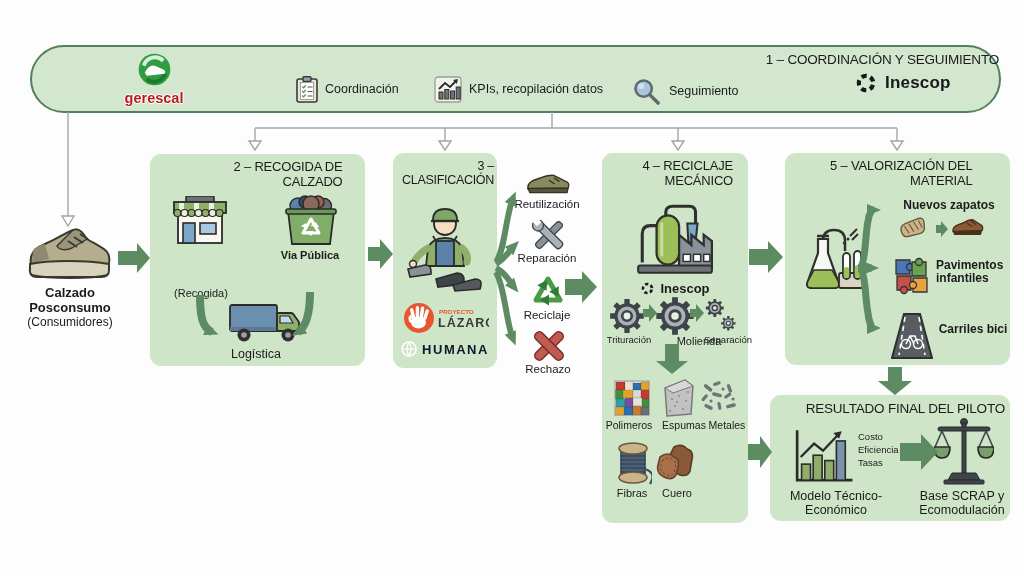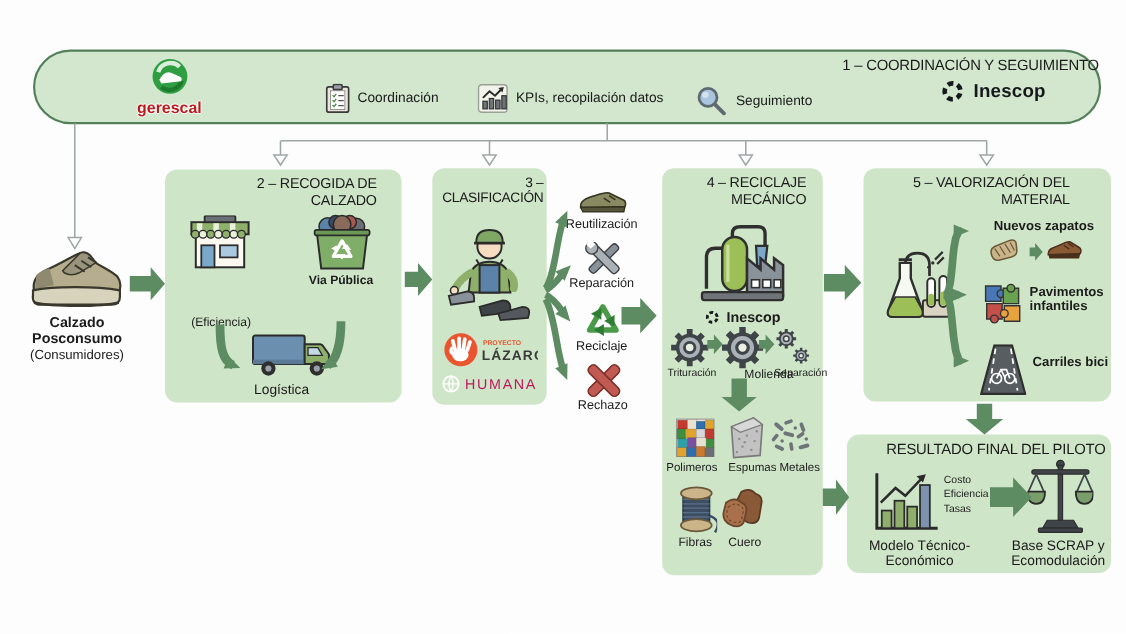--- a/index.html
+++ b/index.html
@@ -14,21 +14,21 @@
                font-weight:normal;font-size:13px;line-height:1.12;letter-spacing:-.2px;}
   
   .lbl{position:absolute;text-align:center;font-size:11px;line-height:1.12;}
   .lbl-b{font-weight:bold;}
   .banner-item{position:absolute;display:flex;align-items:center;gap:7px;height:28px;}
   .banner-item .txt{font-size:12.5px;white-space:nowrap;}
   .gerescal-txt{font-size:14.5px;font-weight:bold;color:#b91c1c;
                 text-shadow:0 1px 0 #fff,0 -1px 0 #fff,1px 0 0 #fff,-1px 0 0 #fff;}
   .inescop-txt{font-size:17px;font-weight:bold;color:#15181c;letter-spacing:.2px;}
   .humana-row{display:flex;align-items:center;gap:5px;justify-content:center;}
-  .humana-txt{color:#be185d;font-weight:normal;font-size:13px;letter-spacing:1.5px;}
+  .humana-txt{color:#0f172a;font-weight:bold;font-size:13px;letter-spacing:1.5px;}
   .tiny{font-size:9.5px;line-height:1.35;text-align:left;}
   .overlay{position:absolute;left:0;top:0;z-index:10;pointer-events:none;}
   .z2{z-index:2;}
 </style>
 </head>
 <body>
 
 <div id="canvas">
 
   <svg class="overlay" width="1024" height="576" viewBox="0 0 1024 576">
@@ -183,21 +183,21 @@
       <g fill="none" stroke="#ffffff" stroke-width="3" stroke-linejoin="round">
         <path d="M28,25 L36,39 H20 Z"></path>
       </g>
       <g fill="#ffffff">
         <polygon points="32,28 37,32 28,33" transform="rotate(15 32 30)"></polygon>
         <polygon points="28,42 23,37 31,37"></polygon>
         <polygon points="23,29 24,35 18,32"></polygon>
       </g>
     </svg>
 
-    <div class="lbl" style="left:0px;top:133px;width:102px">(Eficiencia)</div>
+    <div class="lbl" style="left:0px;top:133px;width:102px">(Recogida)</div>
     <div class="lbl lbl-b" style="left:106px;top:95px;width:108px">Via Pública</div>
 
     <svg class="abs" style="left:78px;top:146px" width="78" height="46" viewBox="0 0 78 46">
       <rect x="2" y="5" width="47" height="26" rx="2" fill="#6b8fae" stroke="#2b2b2b" stroke-width="1.8"></rect>
       <rect x="2" y="27" width="47" height="4" fill="#5b7a96"></rect>
       <path d="M49,13 H63 Q65,13 66,15 L71,22 V31 H49 Z" fill="#8fb06a" stroke="#2b2b2b" stroke-width="1.8"></path>
       <path d="M52,16 H61 L65,23 H52 Z" fill="#c3d9e8" stroke="#2b2b2b" stroke-width="1.2"></path>
       <circle cx="16" cy="35" r="6.5" fill="#2f2f2f"></circle>
         <circle cx="16" cy="35" r="2.8" fill="#9aa0a6"></circle>
       <circle cx="60" cy="35" r="6.5" fill="#2f2f2f"></circle>

